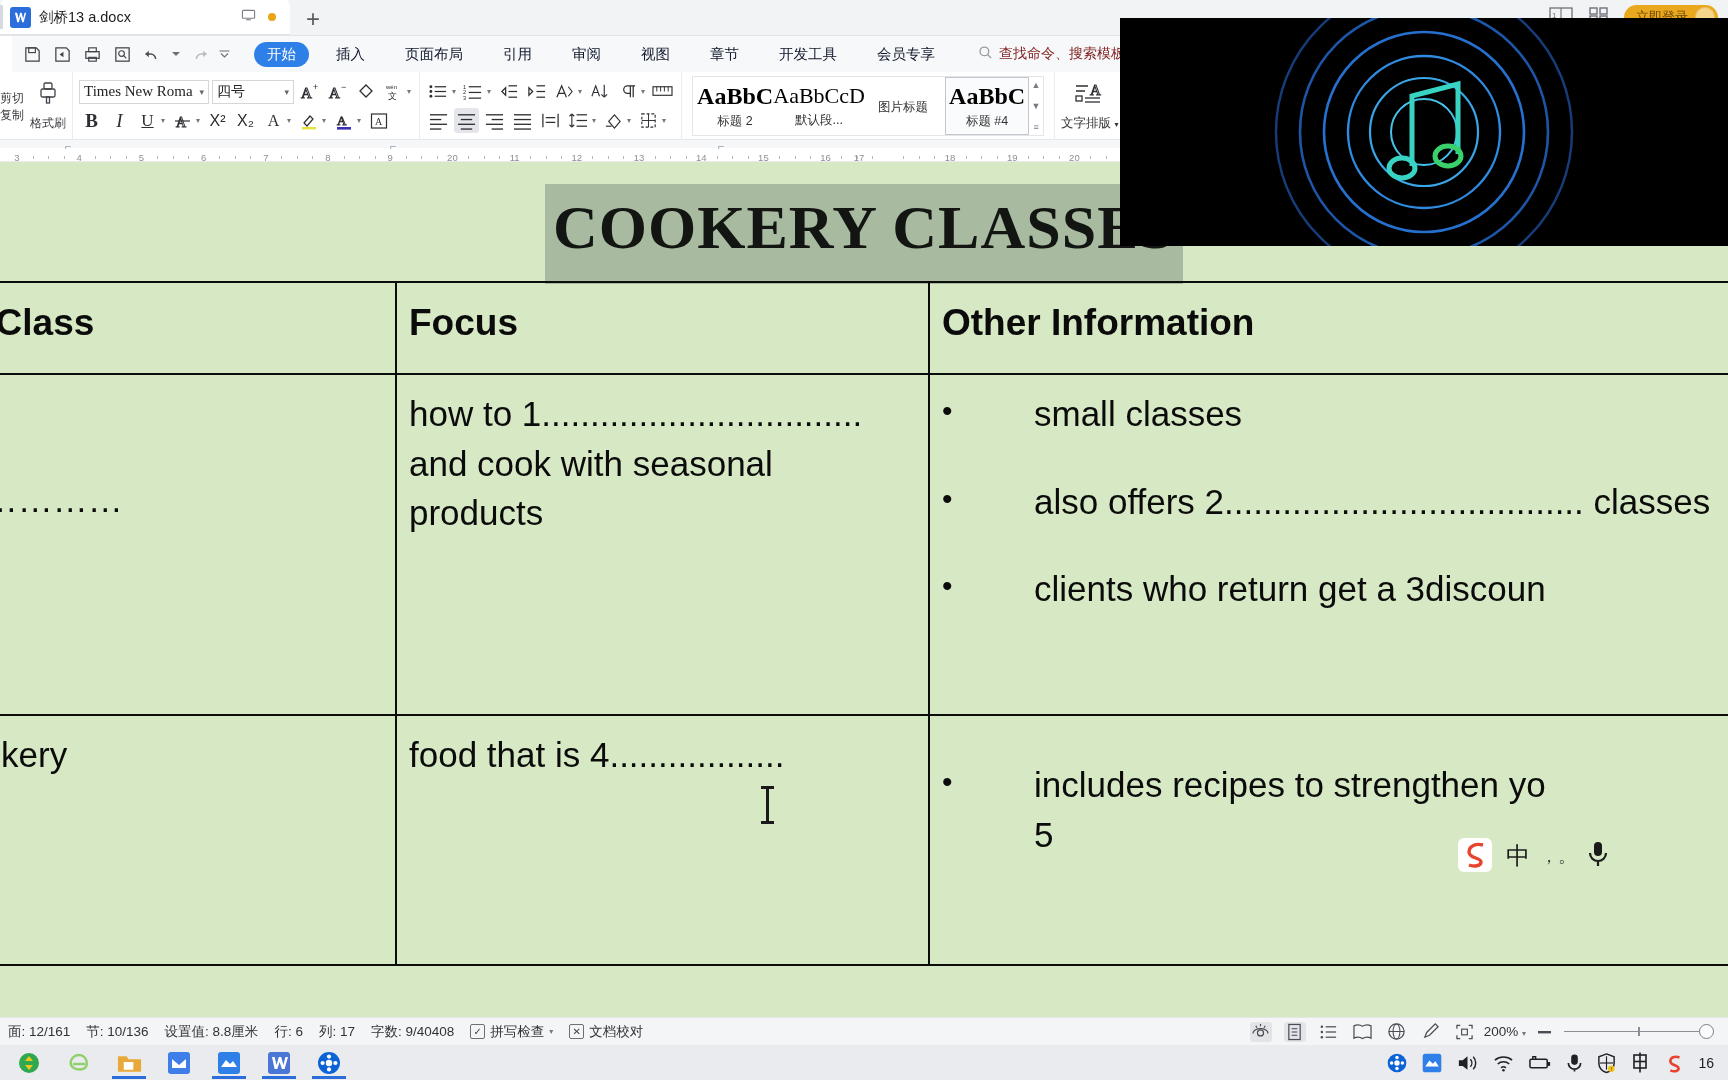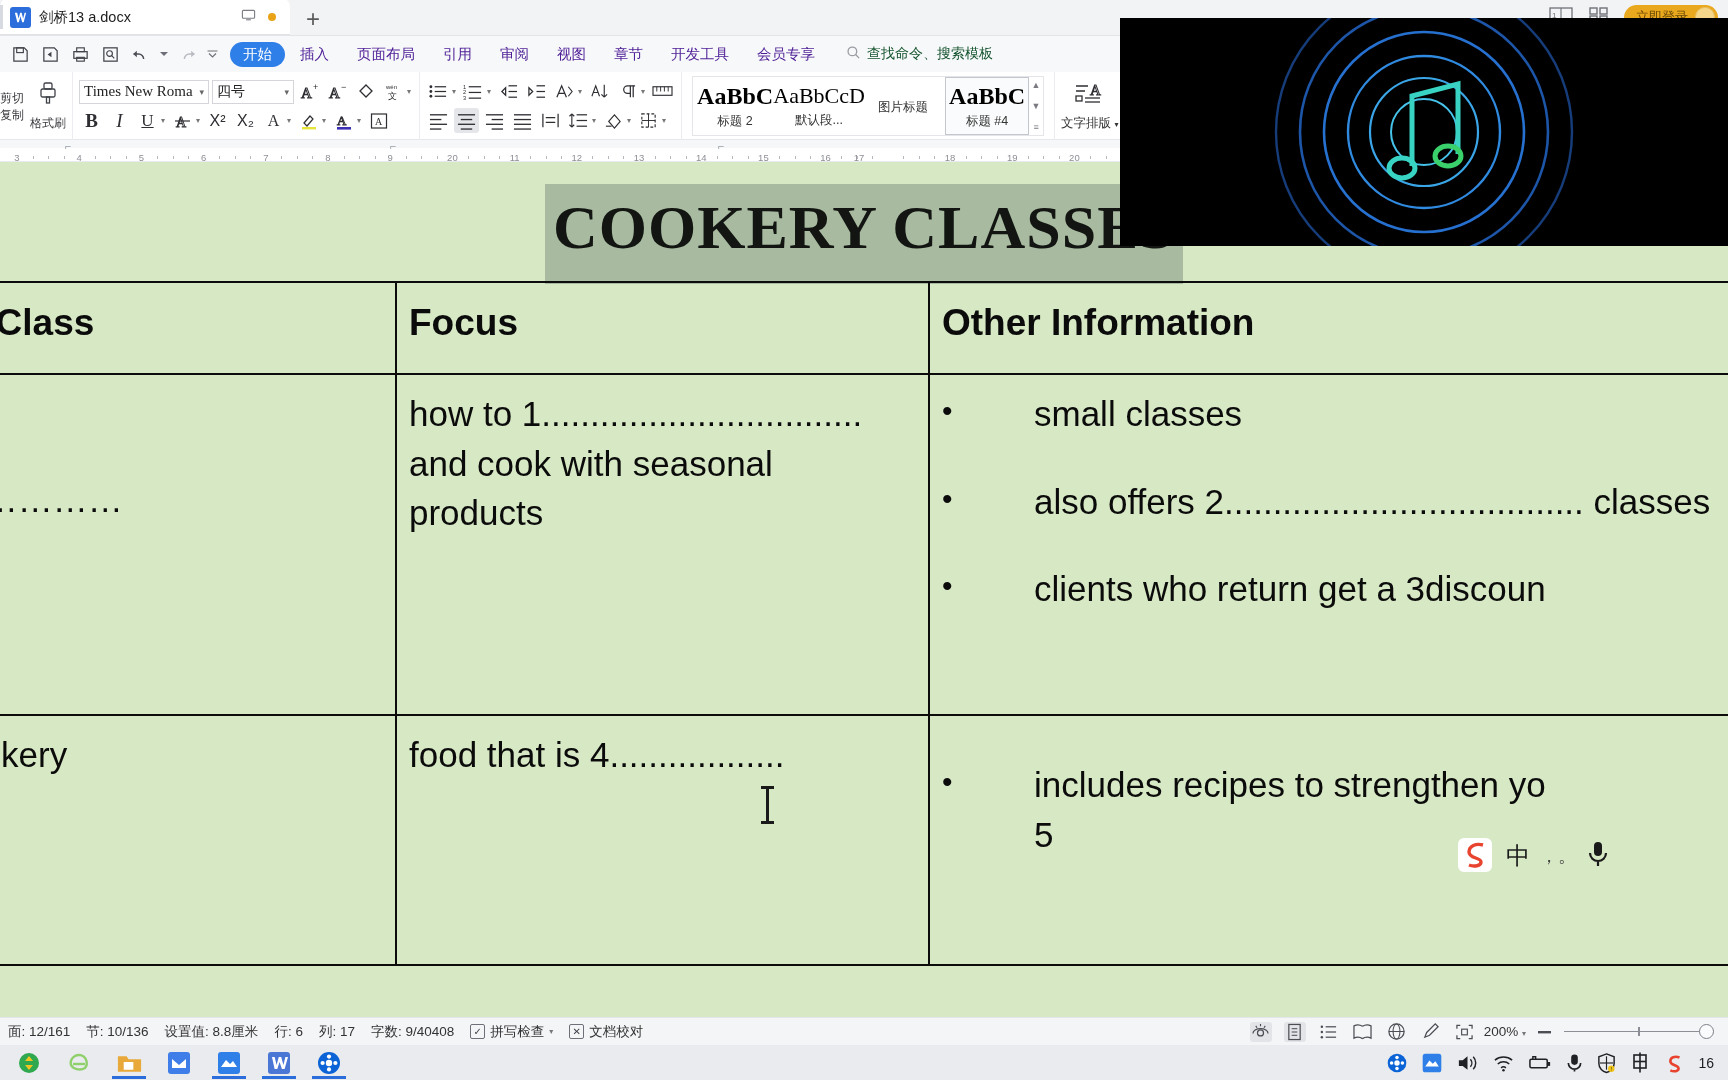--- a/index.html
+++ b/index.html
@@ -47,32 +47,32 @@
     border-radius:13px; padding:4px 30px 4px 12px; position:relative;
     height:25px; display:flex;align-items:center; white-space:nowrap;
   }
   .login-btn .av{
     position:absolute; right:3px; top:2px; width:20px;height:20px;border-radius:50%;
     background:#f6d68a; border:1px solid #e7c169;
   }
 
   
   .ribbon-tabs{
-    position:absolute; top:36px; left:0; width:1588px; height:36px;
-    background:#f7f8fa; display:flex; align-items:center; gap:2px; padding-left:6px;
+    position:absolute; top:36px; left:12px; width:1588px; height:36px;
+    background:#f7f8fa; display:flex; align-items:center; gap:14px; padding-left:6px;
   }
   .qa{display:flex;align-items:center;gap:2px;padding-right:8px;}
   .qa-btn{width:28px;height:26px;display:flex;align-items:center;justify-content:center;color:#3f3f44;}
   .qa-btn.small{width:16px;}
   .rtab{
-    font-size:14.5px;color:#4c1d95; padding:3px 13px; border-radius:13px; white-space:nowrap;
+    font-size:14.5px;color:#0f172a; padding:3px 13px; border-radius:13px; white-space:nowrap;
   }
   .rtab.active{background:#2f7fe8;color:#fff;}
   .searchbox{
-    display:flex;align-items:flex-end;gap:6px;margin-left:16px;color:#14532d;font-size:14px;
+    display:flex;align-items:flex-end;gap:6px;margin-left:16px;color:#7f1d1d;font-size:14px;
   }
 
   
   .ribbon{
     position:absolute; top:72px; left:0; width:1728px; height:68px;
     background:#ffffff; border-bottom:1px solid #e6e8eb;
     display:flex; align-items:stretch;
   }
   .rgroup{display:flex;align-items:center;padding:0 6px;border-right:1px solid #ececf0;height:68px;}
   .rgroup:last-child{border-right:none;}

